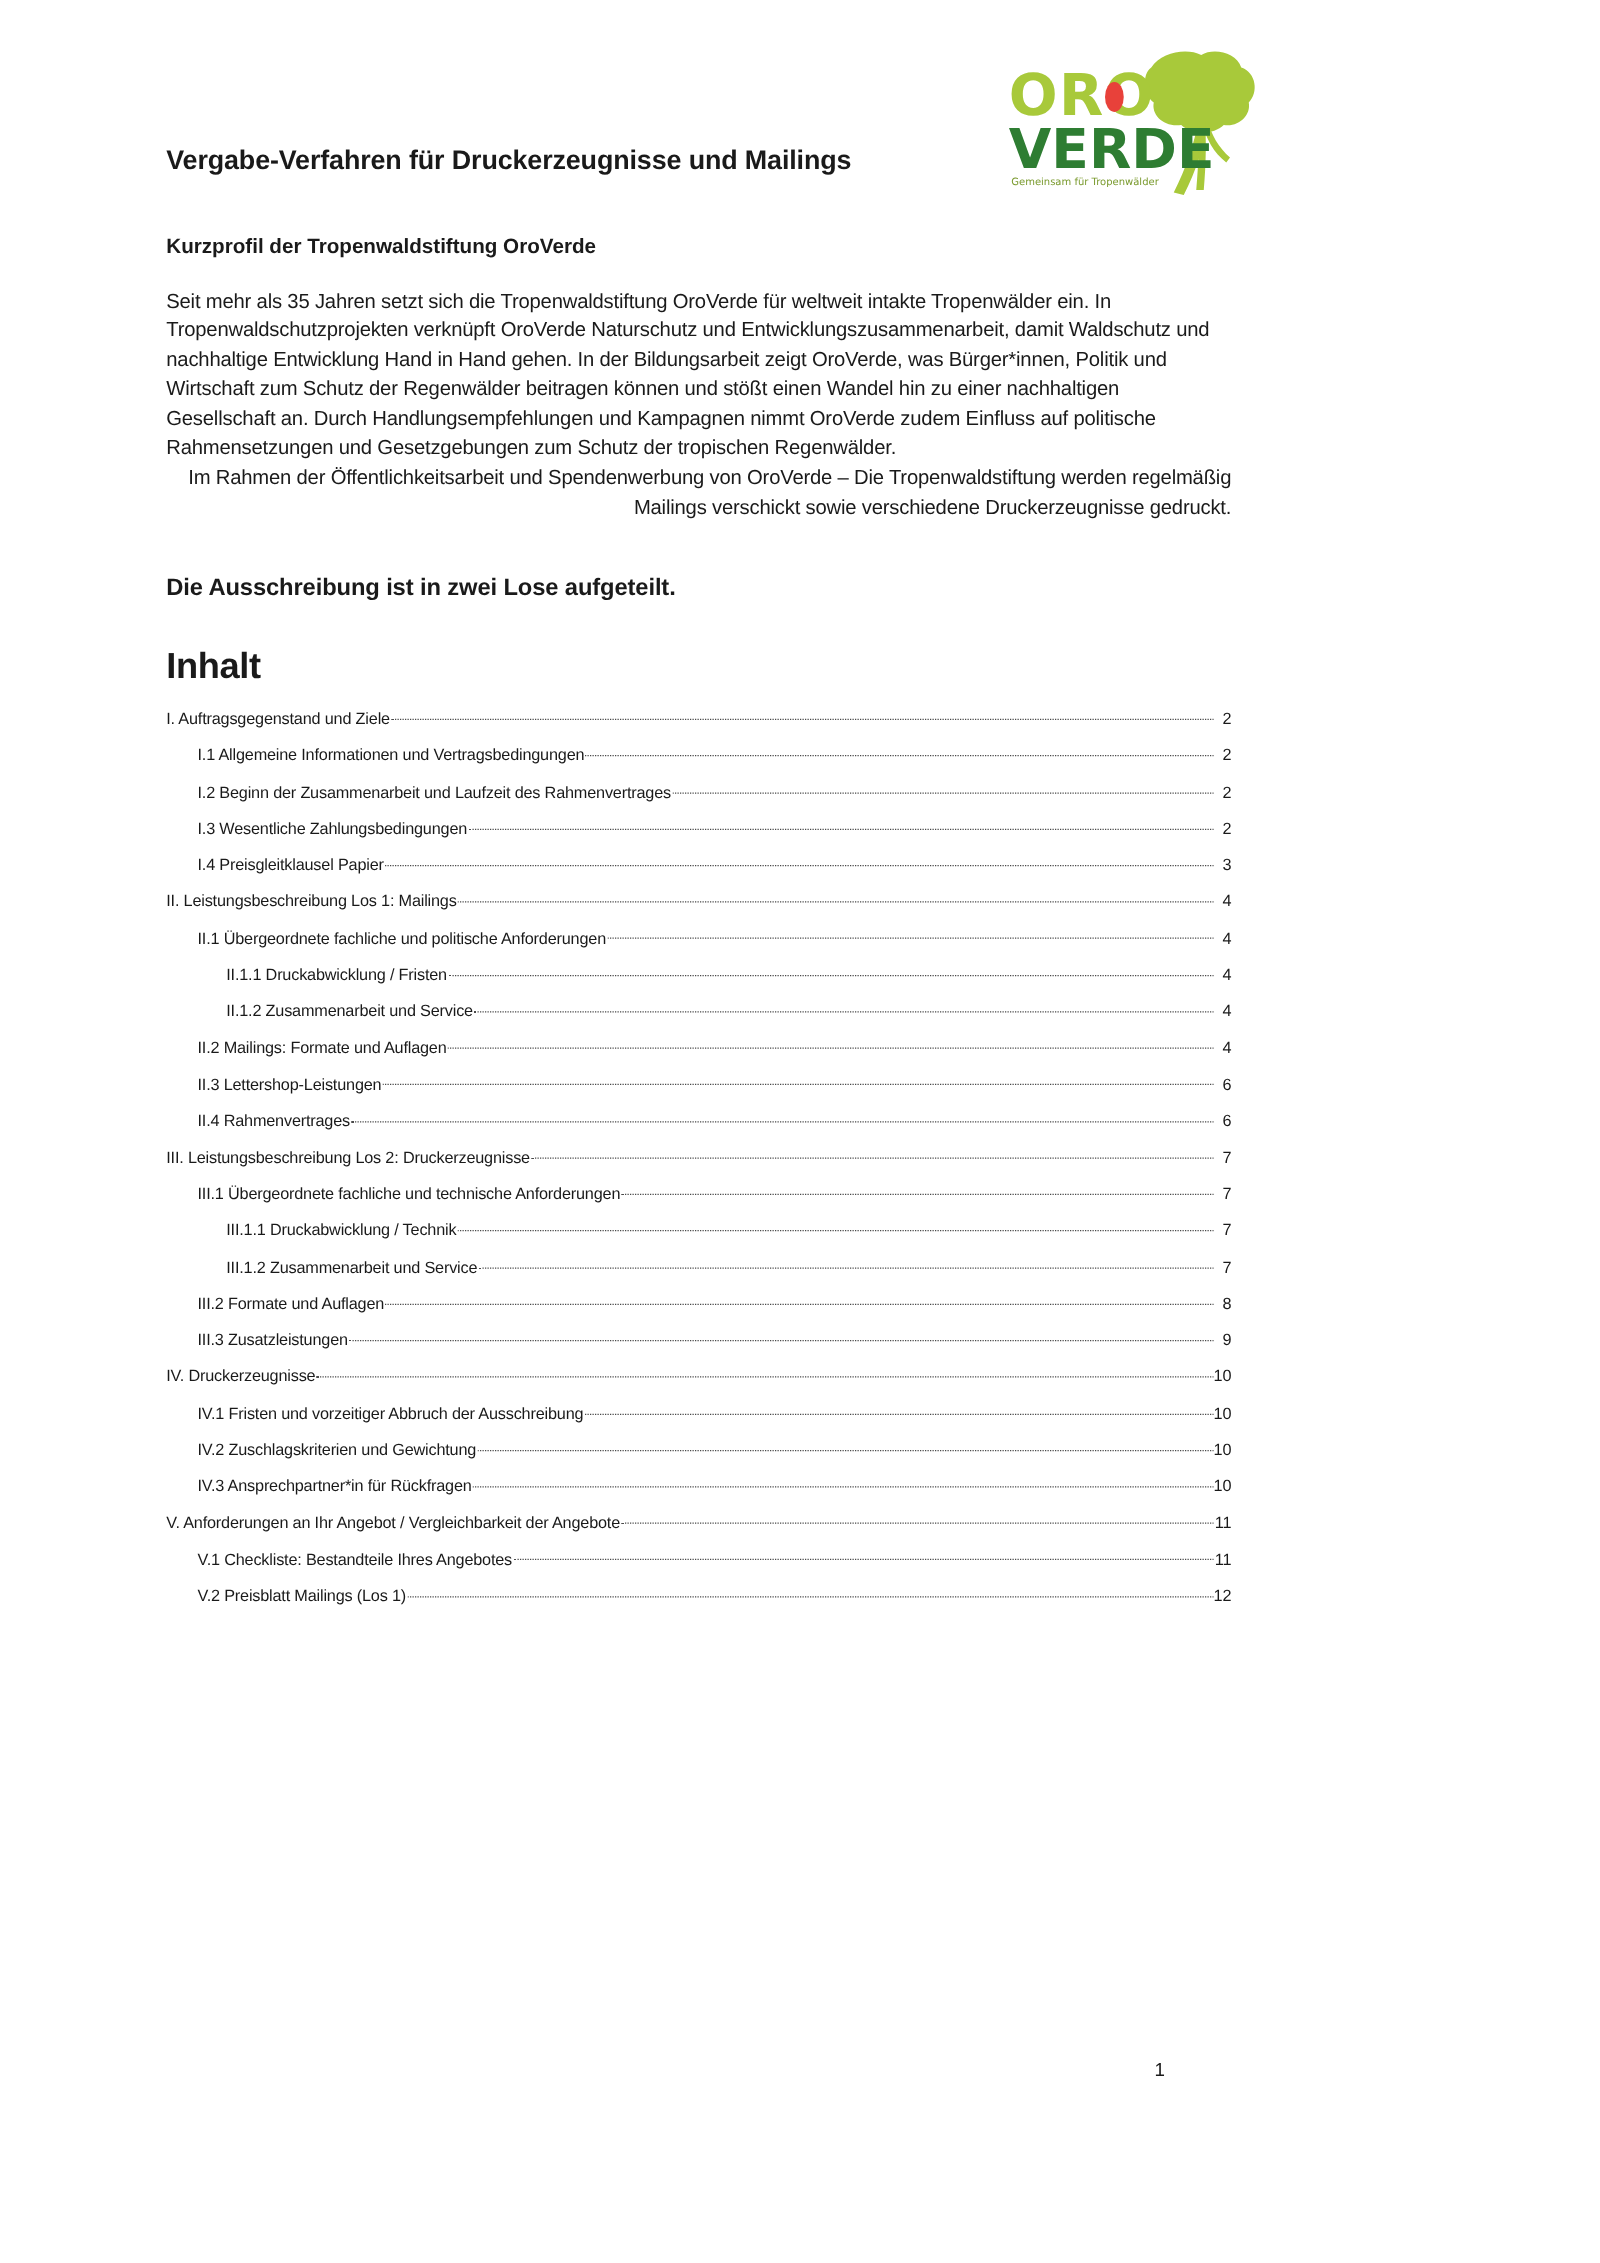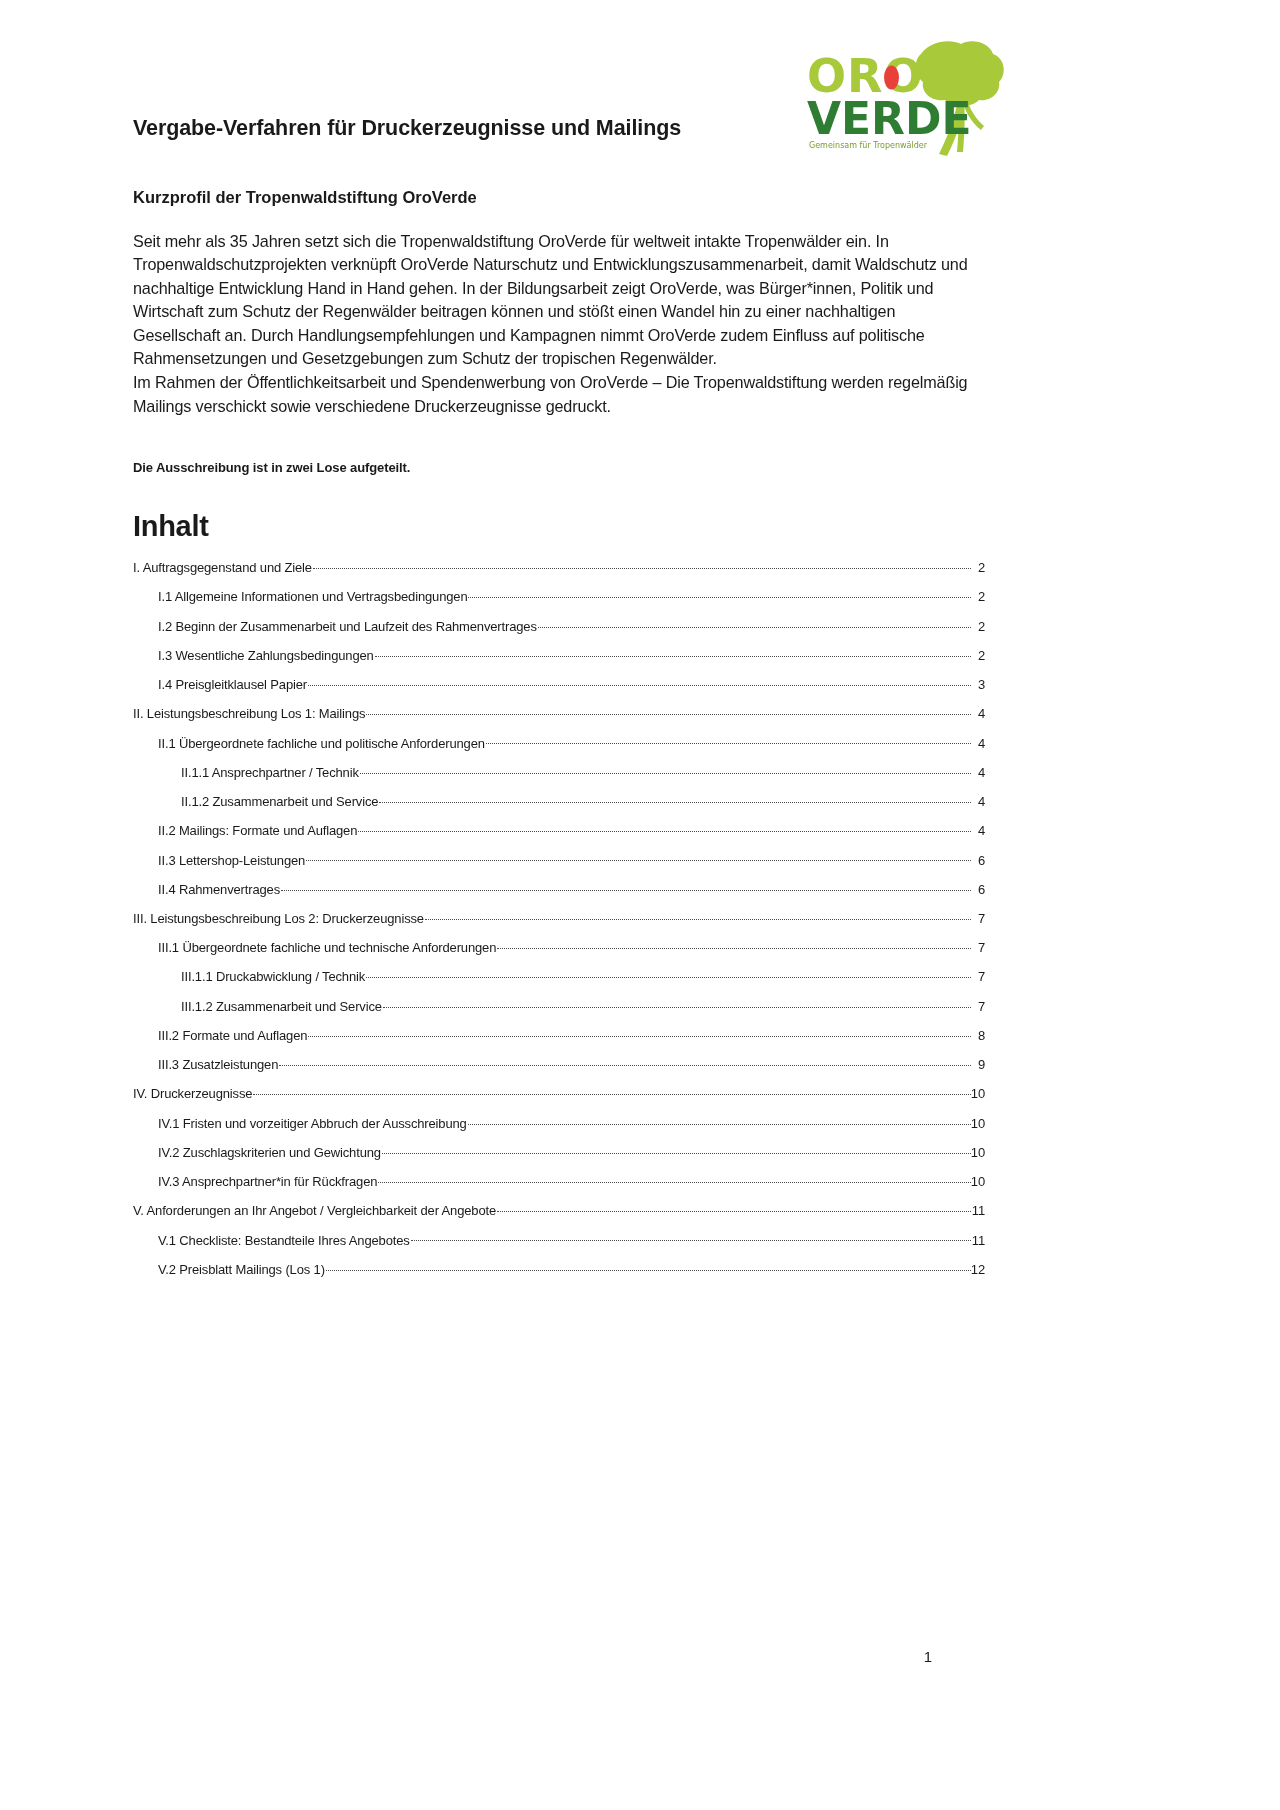--- a/index.html
+++ b/index.html
@@ -52,24 +52,24 @@
     line-height: 1.2;
   }
 
   .body-par {
     font-size: 16.2px;
     line-height: 1.455;
     margin: 0;
     text-align: left;
     letter-spacing: -0.15px;
   }
-  .body-par + .body-par { margin-top: 0; }
+  .body-par + .body-par { margin-top: 0; text-align: right; }
 
   .bold-note {
-    font-size: 13px;
+    font-size: 19px;
     font-weight: bold;
     margin: 42px 0 0 0;
     letter-spacing: -0.1px;
   }
 
   .toc-title {
     font-size: 29px;
     font-weight: bold;
     margin: 36px 0 10px 0;
     letter-spacing: -0.3px;
@@ -189,21 +189,21 @@
           <span class="toc-label">II. Leistungsbeschreibung Los 1: Mailings</span>
           <span class="toc-dots"></span>
           <span class="toc-page">4</span>
         </li>
         <li class="toc-row lvl2">
           <span class="toc-label">II.1 Übergeordnete fachliche und politische Anforderungen</span>
           <span class="toc-dots"></span>
           <span class="toc-page">4</span>
         </li>
         <li class="toc-row lvl3">
-          <span class="toc-label">II.1.1 Ansprechpartner / Technik</span>
+          <span class="toc-label">II.1.1 Druckabwicklung / Fristen</span>
           <span class="toc-dots"></span>
           <span class="toc-page">4</span>
         </li>
         <li class="toc-row lvl3">
           <span class="toc-label">II.1.2 Zusammenarbeit und Service</span>
           <span class="toc-dots"></span>
           <span class="toc-page">4</span>
         </li>
         <li class="toc-row lvl2">
           <span class="toc-label">II.2 Mailings: Formate und Auflagen</span>

